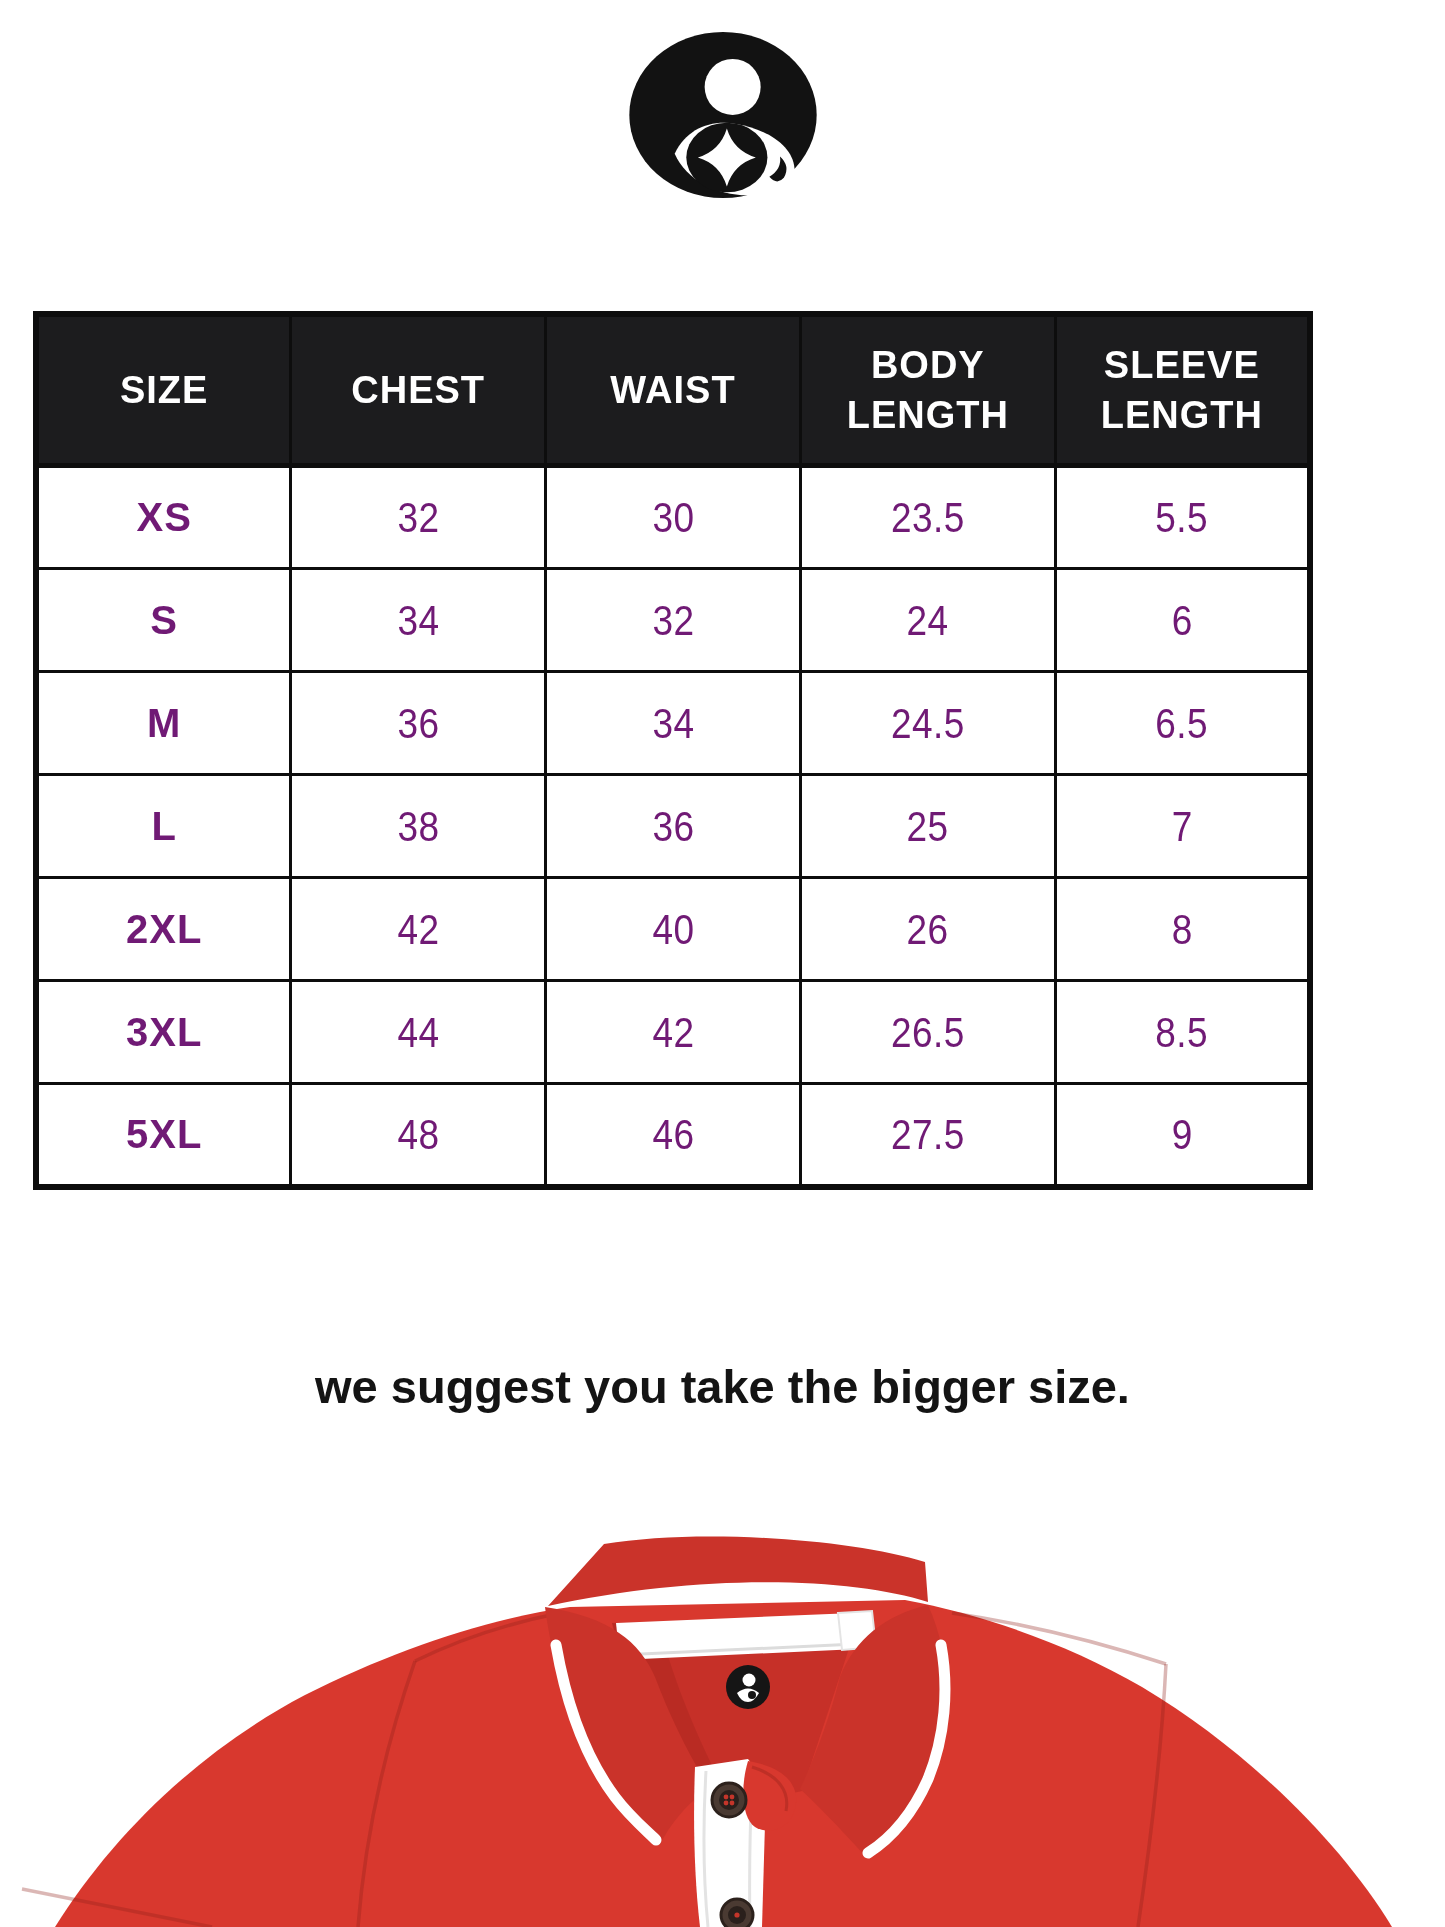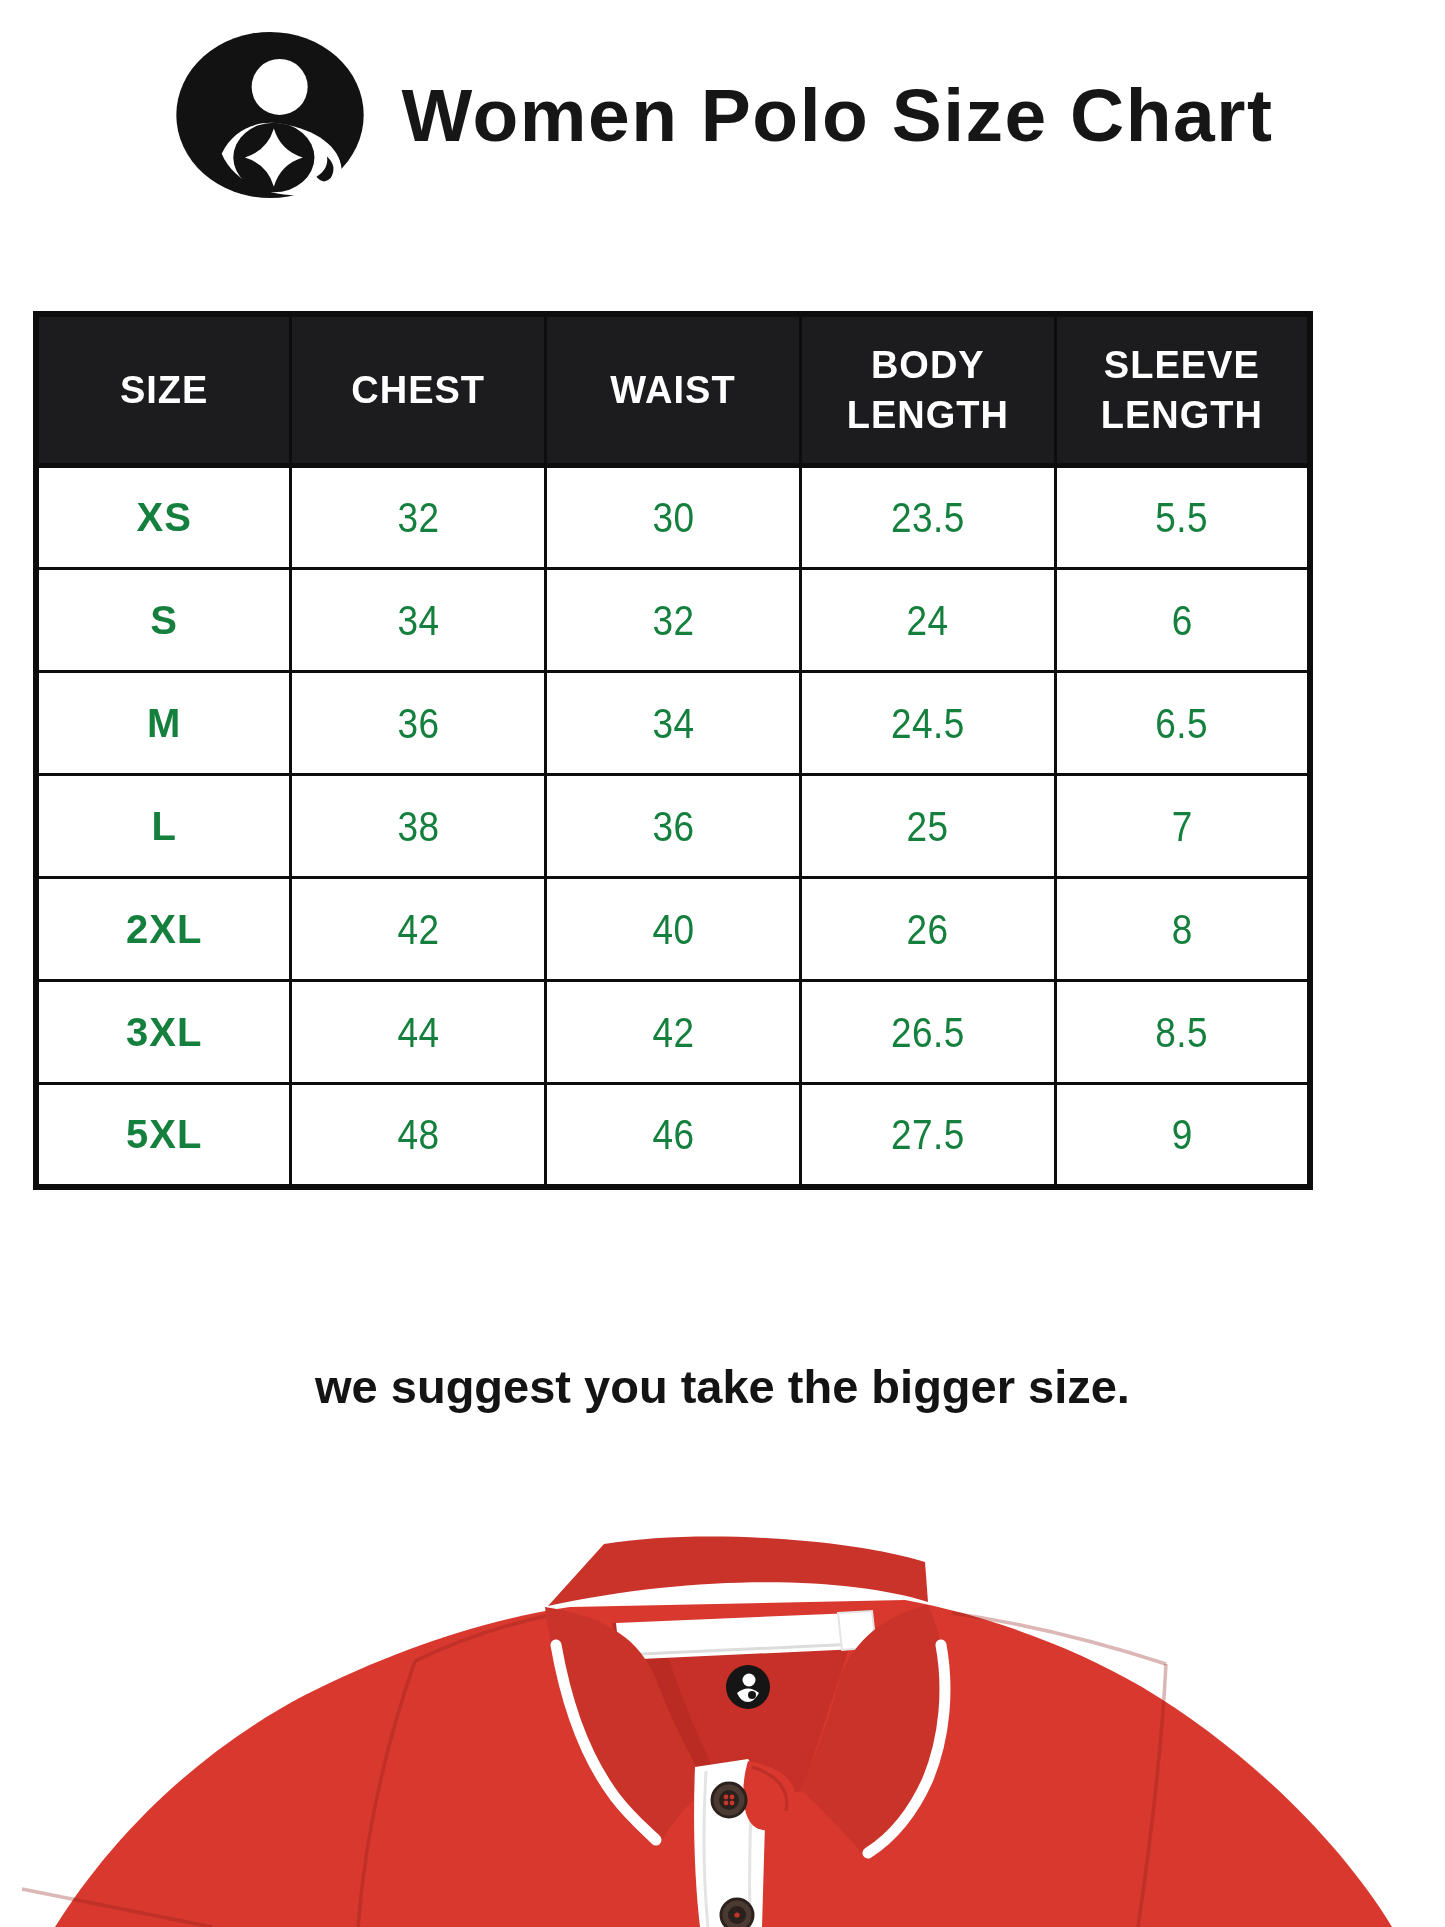--- a/index.html
+++ b/index.html
@@ -27,21 +27,21 @@
   .size-table{border-width:6px;}
   .size-table thead th{
     background:#1c1c1e;color:#ffffff;height:144px;
     font-size:38px;font-weight:700;letter-spacing:1px;text-align:center;
     vertical-align:middle;border-bottom:5px solid #0d0d0d;
   }
   .size-table thead th + th{border-left:3px solid #d4d4d4;}
   .size-table thead .th-inner{display:inline-block;max-width:185px;line-height:1.32;}
   .size-table tbody tr{height:103px;}
   .size-table td{
-    text-align:center;vertical-align:middle;background:#ffffff;color:#15803d;
+    text-align:center;vertical-align:middle;background:#ffffff;color:#701a75;
   }
   .size-table td.size{font-weight:700;font-size:40px;letter-spacing:1px;}
   .size-table td.val .cell-num{
     display:inline-block;font-size:43px;font-weight:400;transform:scaleX(.86);
     letter-spacing:.5px;
   }
   
   .fit-note{
     position:absolute;top:1352px;left:0;right:0;text-align:center;
     font-size:47px;font-weight:800;line-height:1.5;color:#141414;
@@ -57,21 +57,20 @@
   <div class="brand-header">
     <svg class="brand-logo" viewBox="0 0 200 176" aria-hidden="true">
       <ellipse cx="100" cy="88" rx="97" ry="86" fill="#121212"></ellipse>
       <circle cx="110" cy="59" r="29" fill="#ffffff"></circle>
       <path d="M 50 128 C 62 103 86 93 112 97 C 148 103 172 121 174 143
                C 175 159 156 170 128 171 C 96 172 62 156 50 128 Z" fill="#ffffff"></path>
       <ellipse cx="104" cy="132" rx="42" ry="36" fill="#121212"></ellipse>
       <path d="M 104 102 Q 111 125 134 132 Q 111 139 104 162 Q 97 139 74 132 Q 97 125 104 102 Z" fill="#ffffff"></path>
       <path d="M 148 152 Q 161 144 159 131 Q 170 141 163 153 Q 156 161 148 152 Z" fill="#121212"></path>
     </svg>
-    <h1 class="page-title">Women Polo Size Chart</h1>
   </div>
 
   <table class="size-table">
     <thead>
       <tr>
         <th><span class="th-inner">SIZE</span></th>
         <th><span class="th-inner">CHEST</span></th>
         <th><span class="th-inner">WAIST</span></th>
         <th><span class="th-inner">BODY LENGTH</span></th>
         <th><span class="th-inner">SLEEVE LENGTH</span></th>

